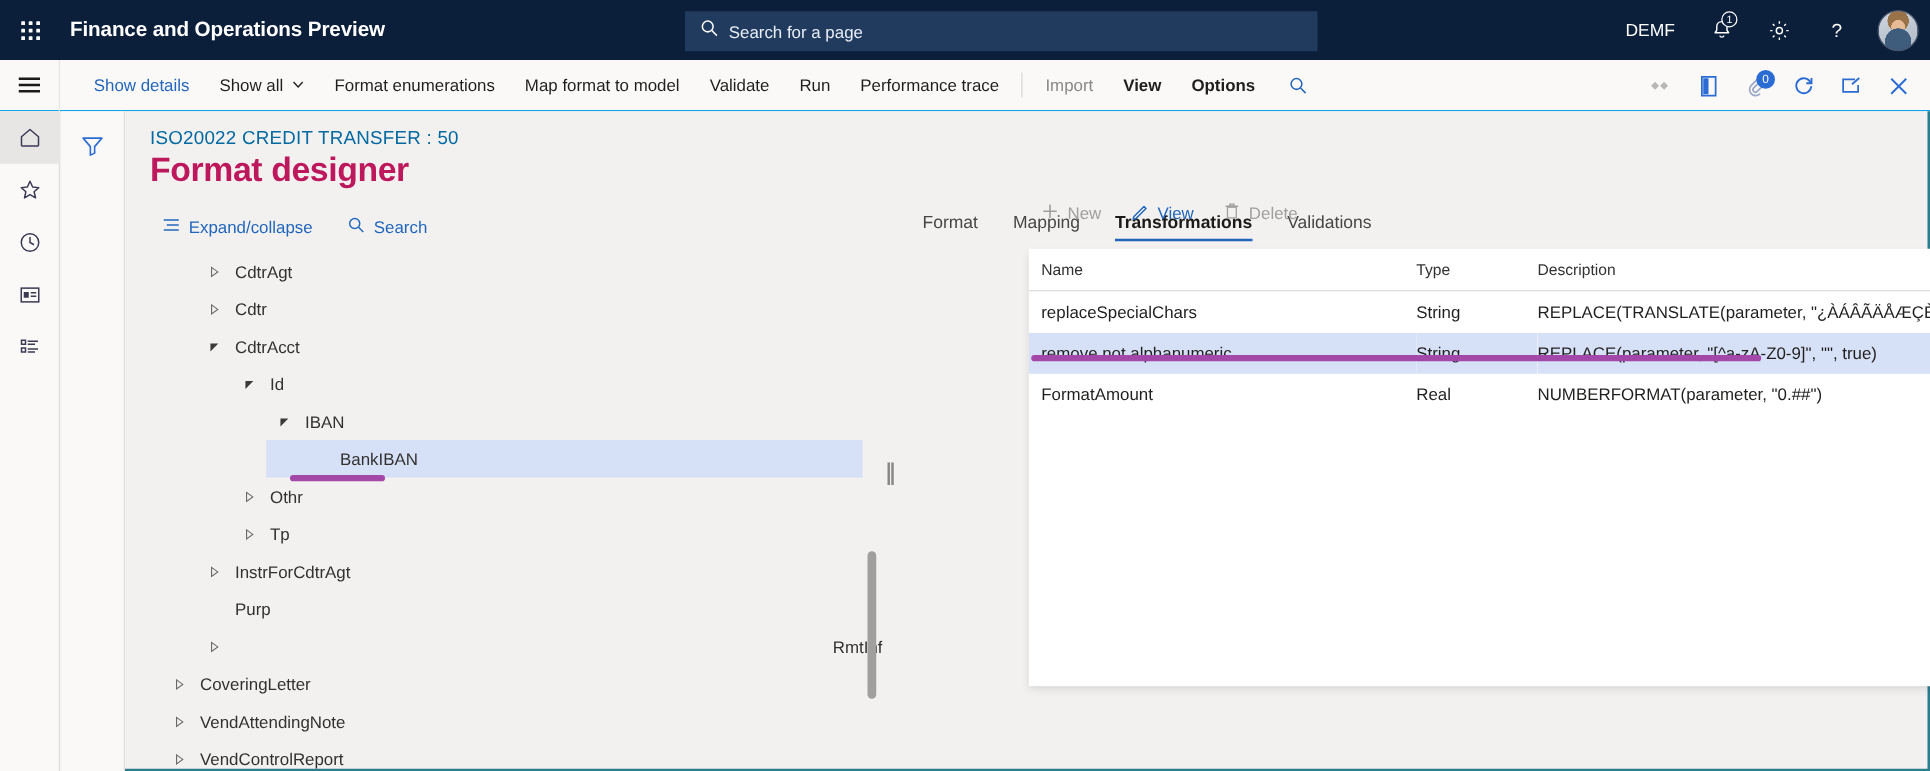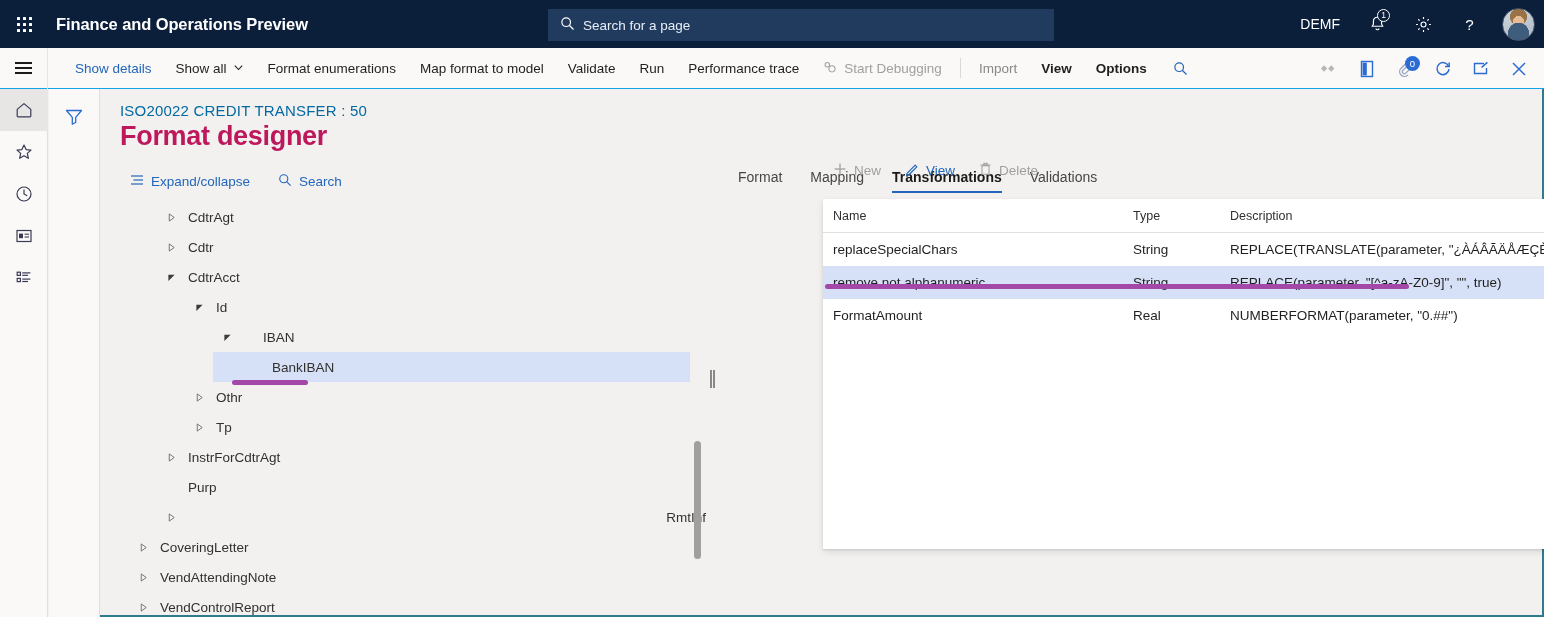--- a/index.html
+++ b/index.html
@@ -451,29 +451,20 @@
       <div class="cmd plain">
         <span>Validate</span>
       </div>
       <div class="cmd plain">
         <span>Run</span>
       </div>
       <div class="cmd plain">
         <span>Performance trace</span>
       </div>
 
-      <div class="cmd disabled">
-        <span style="margin-right:6px;display:flex">
-          <svg width="15" height="14" viewBox="0 0 16 15">
-              <circle cx="4.6" cy="4" r="2.4" fill="none" stroke="#a19f9d" stroke-width="1.1"></circle>
-              <circle cx="9.6" cy="8.4" r="3.3" fill="none" stroke="#a19f9d" stroke-width="1.1"></circle>
-            </svg>
-        </span>
-        <span>Start Debugging</span>
-      </div>
 
       <div class="cmd-sep"></div>
 
       <div class="cmd muted">
         <span>Import</span>
       </div>
       <div class="cmd dark">
         <span>View</span>
       </div>
       <div class="cmd dark">
@@ -634,21 +625,21 @@
             <span class="tlabel">CdtrAcct</span>
           </div>
           <div class="tnode" style="padding-left: 92px;">
             <span class="tarrow">
               <svg width="9" height="9" viewBox="0 0 10 10">
                 <polygon points="1.5,2 8.5,2 1.5,9" fill="#3b3a39"></polygon>
               </svg>
             </span>
             <span class="tlabel">Id</span>
           </div>
-          <div class="tnode" style="padding-left: 120px; gap: 19px;">
+          <div class="tnode" style="padding-left: 120px;">
             <span class="tarrow">
               <svg width="9" height="9" viewBox="0 0 10 10">
                 <polygon points="1.5,2 8.5,2 1.5,9" fill="#3b3a39"></polygon>
               </svg>
             </span>
             <span class="tlabel">IBAN</span>
           </div>
           <div class="tnode selected" style="padding-left: 35px; margin-left: 113px; margin-right: 16px;">
             <span class="tarrow none">
               <svg width="9" height="9" viewBox="0 0 10 10">

